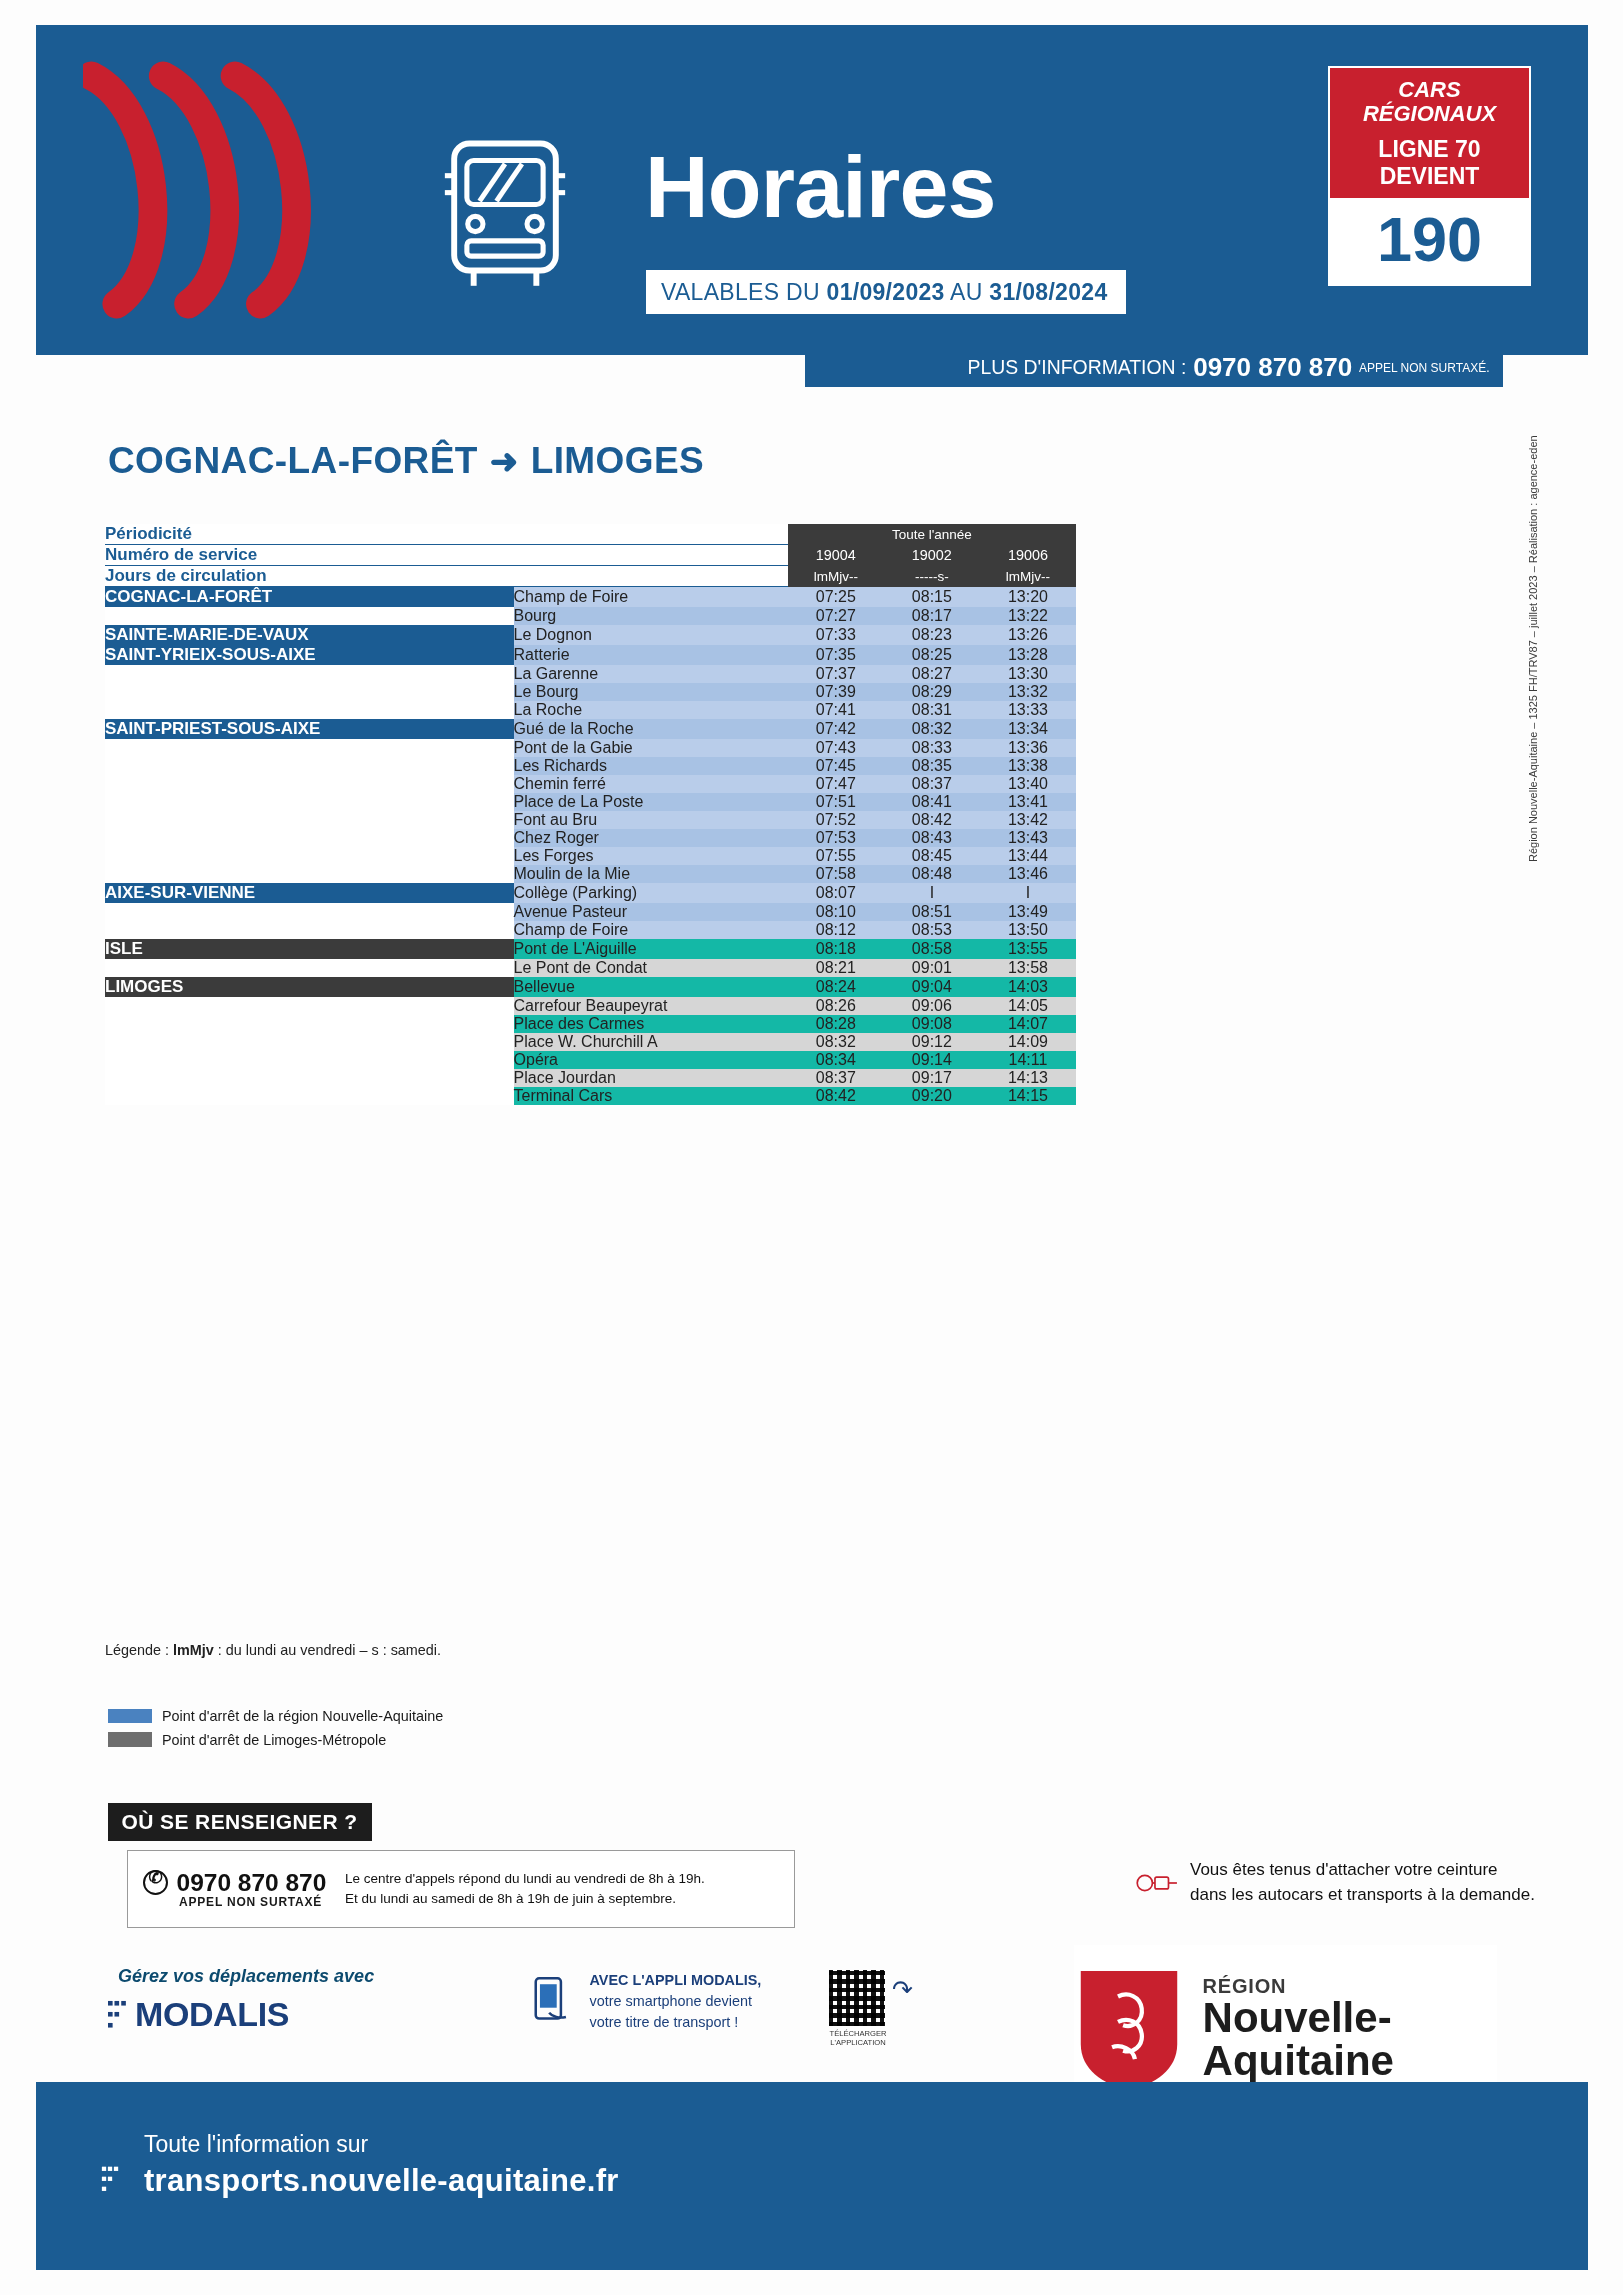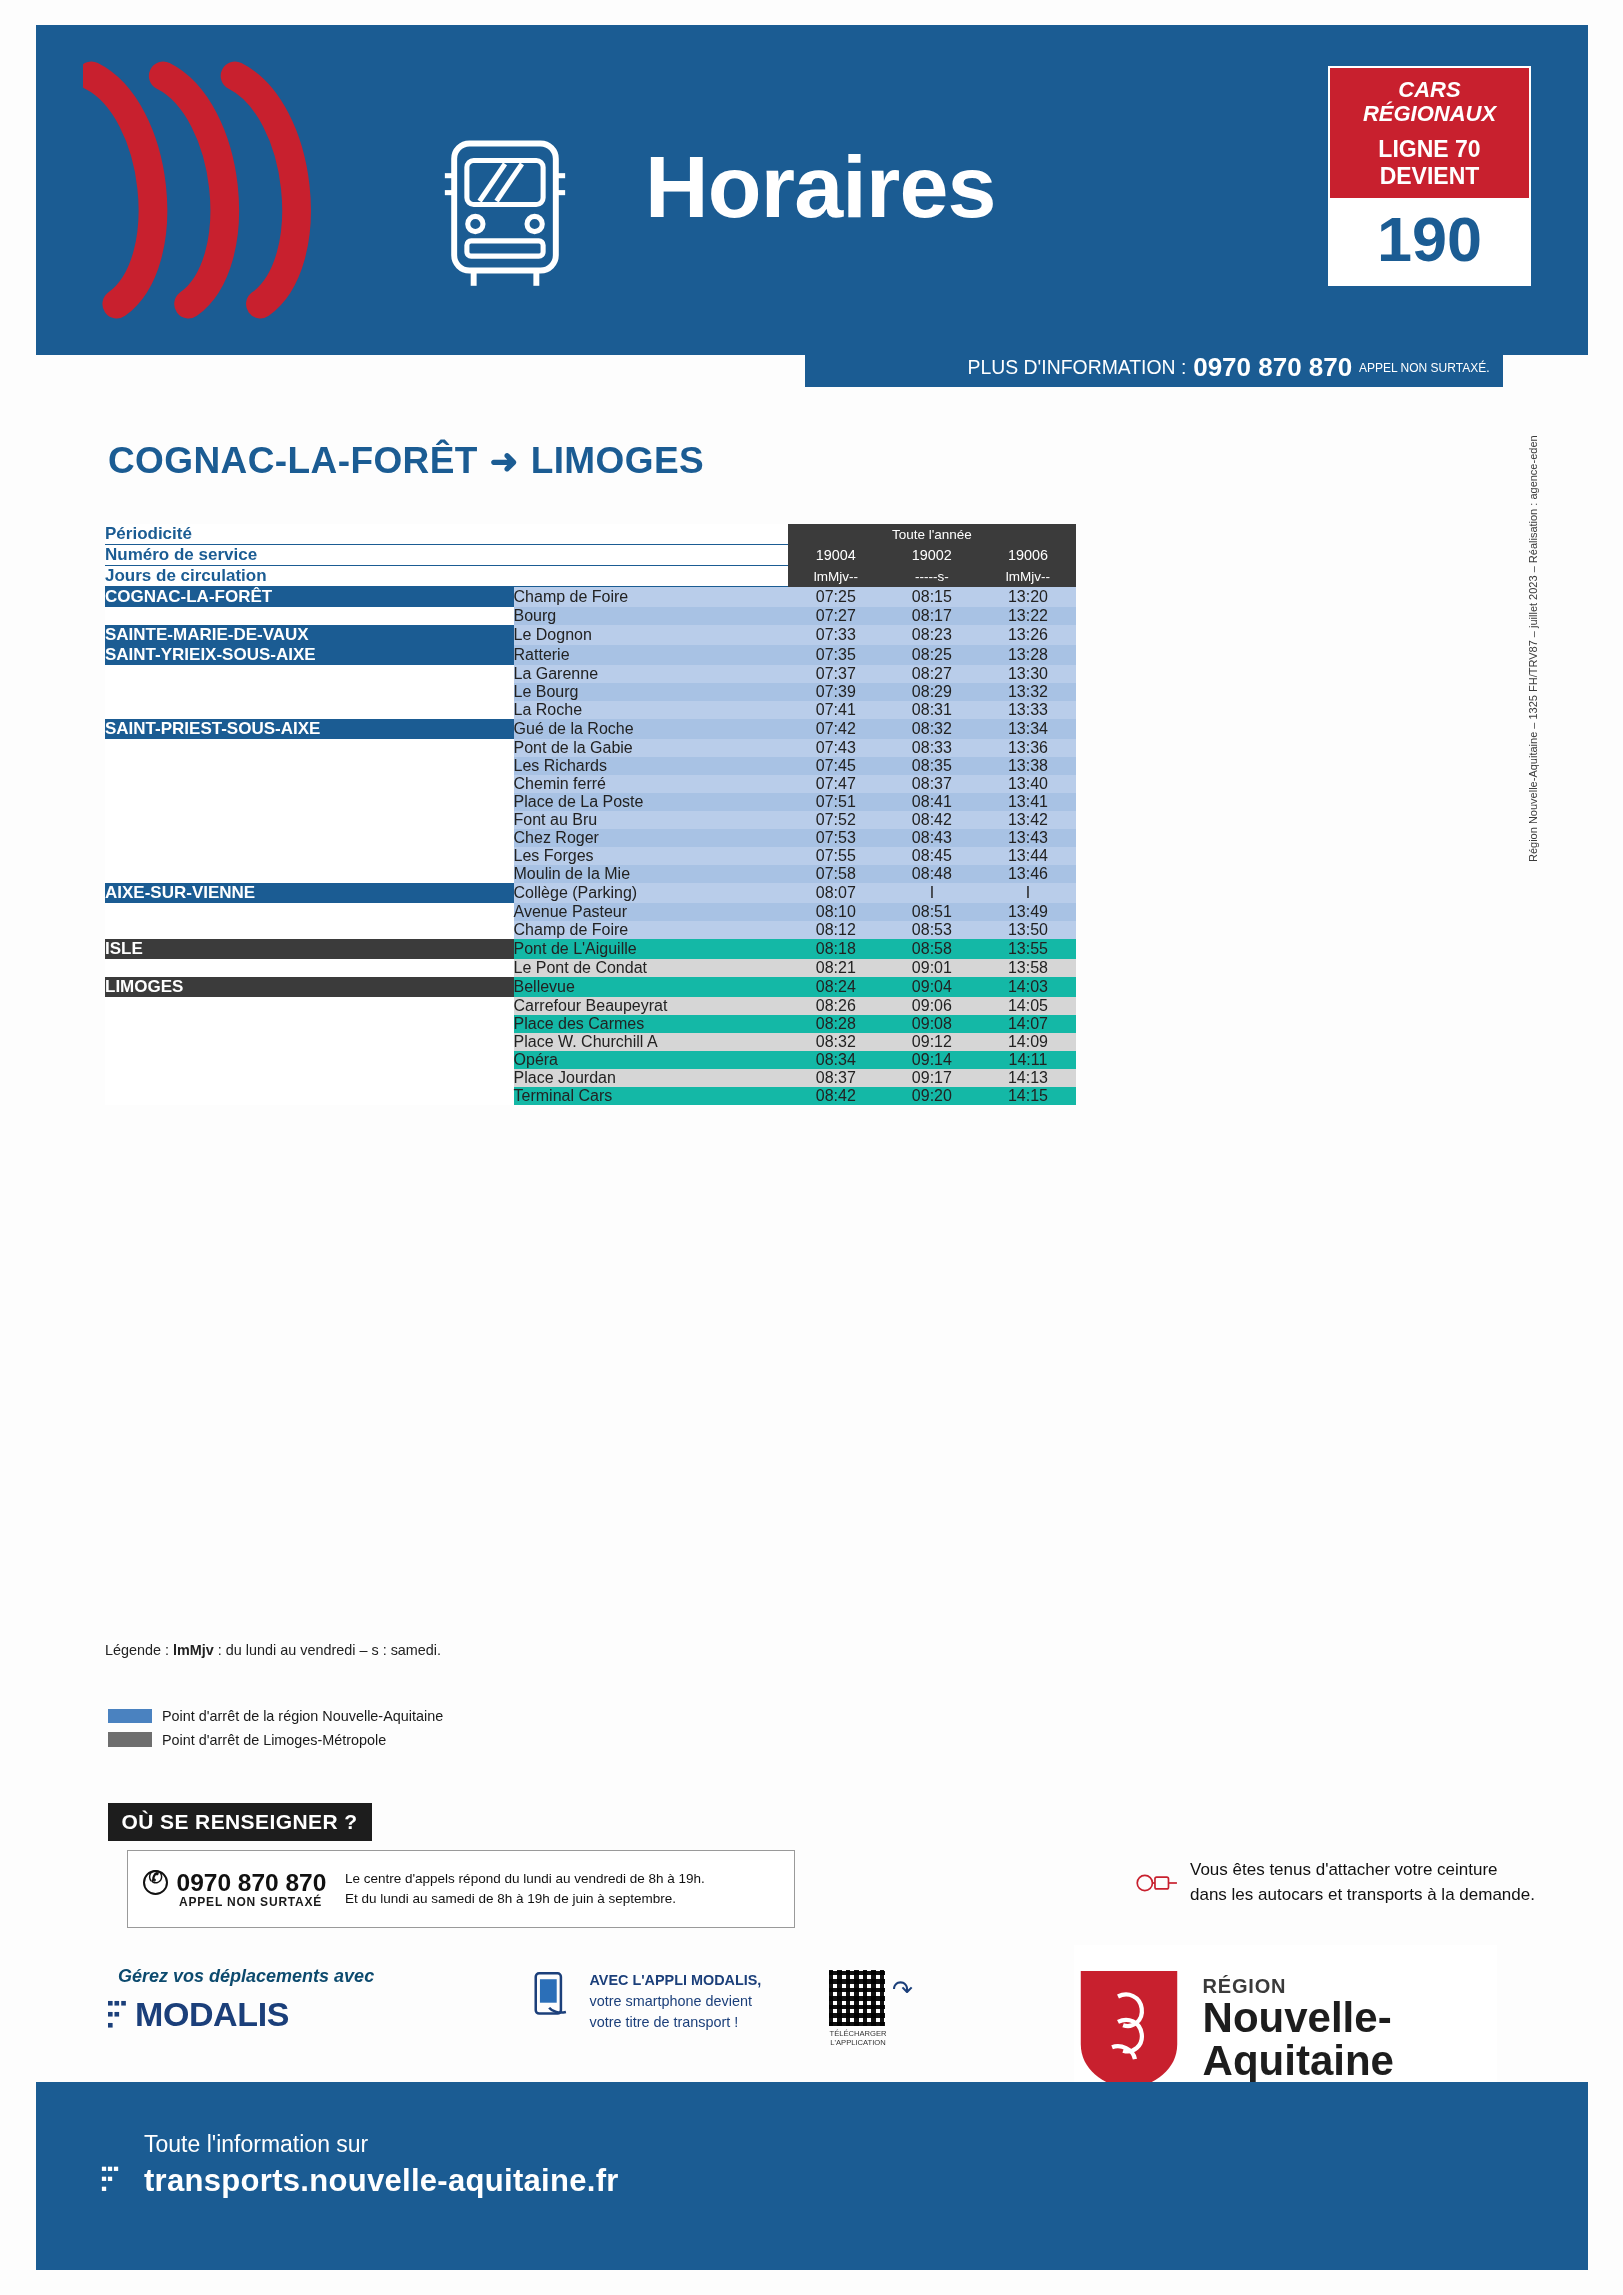--- a/index.html
+++ b/index.html
@@ -259,21 +259,21 @@
     font-size: 34px; font-weight: bold; color: #1b3f7a; letter-spacing: -0.4px;
   }
   .modalis-dots {
     position: absolute;
     left: 107px; top: 1997px;
     color: #1b3f7a; font-size: 18.6px; line-height: 0.6; width: 25px;
   }
   .appli-block {
     position: absolute;
     left: 524px; top: 1970px;
-    display: flex; align-items: flex-start; gap: 13.5px;
+    display: flex; align-items: center; gap: 13.5px;
   }
   .phone-icon { width: 52px; height: 52px; }
   .appli-text { font-size: 14.4px; line-height: 1.45; color: #1b3f7a; }
   .appli-text b { font-weight: bold; }
   .qr {
     position: absolute;
     left: 829px; top: 1970px;
     width: 56px; height: 56px;
     background:
       repeating-linear-gradient(90deg,#111 0 4.2px,#fff 4.2px 8.5px),
@@ -368,20 +368,26 @@
       <line x1="48" y1="160" x2="48" y2="178" stroke="#ffffff" stroke-width="7"></line>
       <line x1="122" y1="160" x2="122" y2="178" stroke="#ffffff" stroke-width="7"></line>
       <line x1="14" y1="48" x2="24" y2="48" stroke="#ffffff" stroke-width="6"></line>
       <line x1="14" y1="68" x2="24" y2="68" stroke="#ffffff" stroke-width="6"></line>
       <line x1="146" y1="48" x2="156" y2="48" stroke="#ffffff" stroke-width="6"></line>
       <line x1="146" y1="68" x2="156" y2="68" stroke="#ffffff" stroke-width="6"></line>
     </svg>
 
     <div class="title-horaires">Horaires</div>
 
+    <div class="valid-bar">
+      <span>VALABLES DU</span>
+      <b>01/09/2023</b>
+      <span>AU</span>
+      <b>31/08/2024</b>
+    </div>
 
     <div class="ligne-badge">
       <div class="lb-top">
         <div>CARS</div>
         <div>RÉGIONAUX</div>
       </div>
       <div class="lb-mid">
         <div>LIGNE 70</div>
         <div>DEVIENT</div>
       </div>

